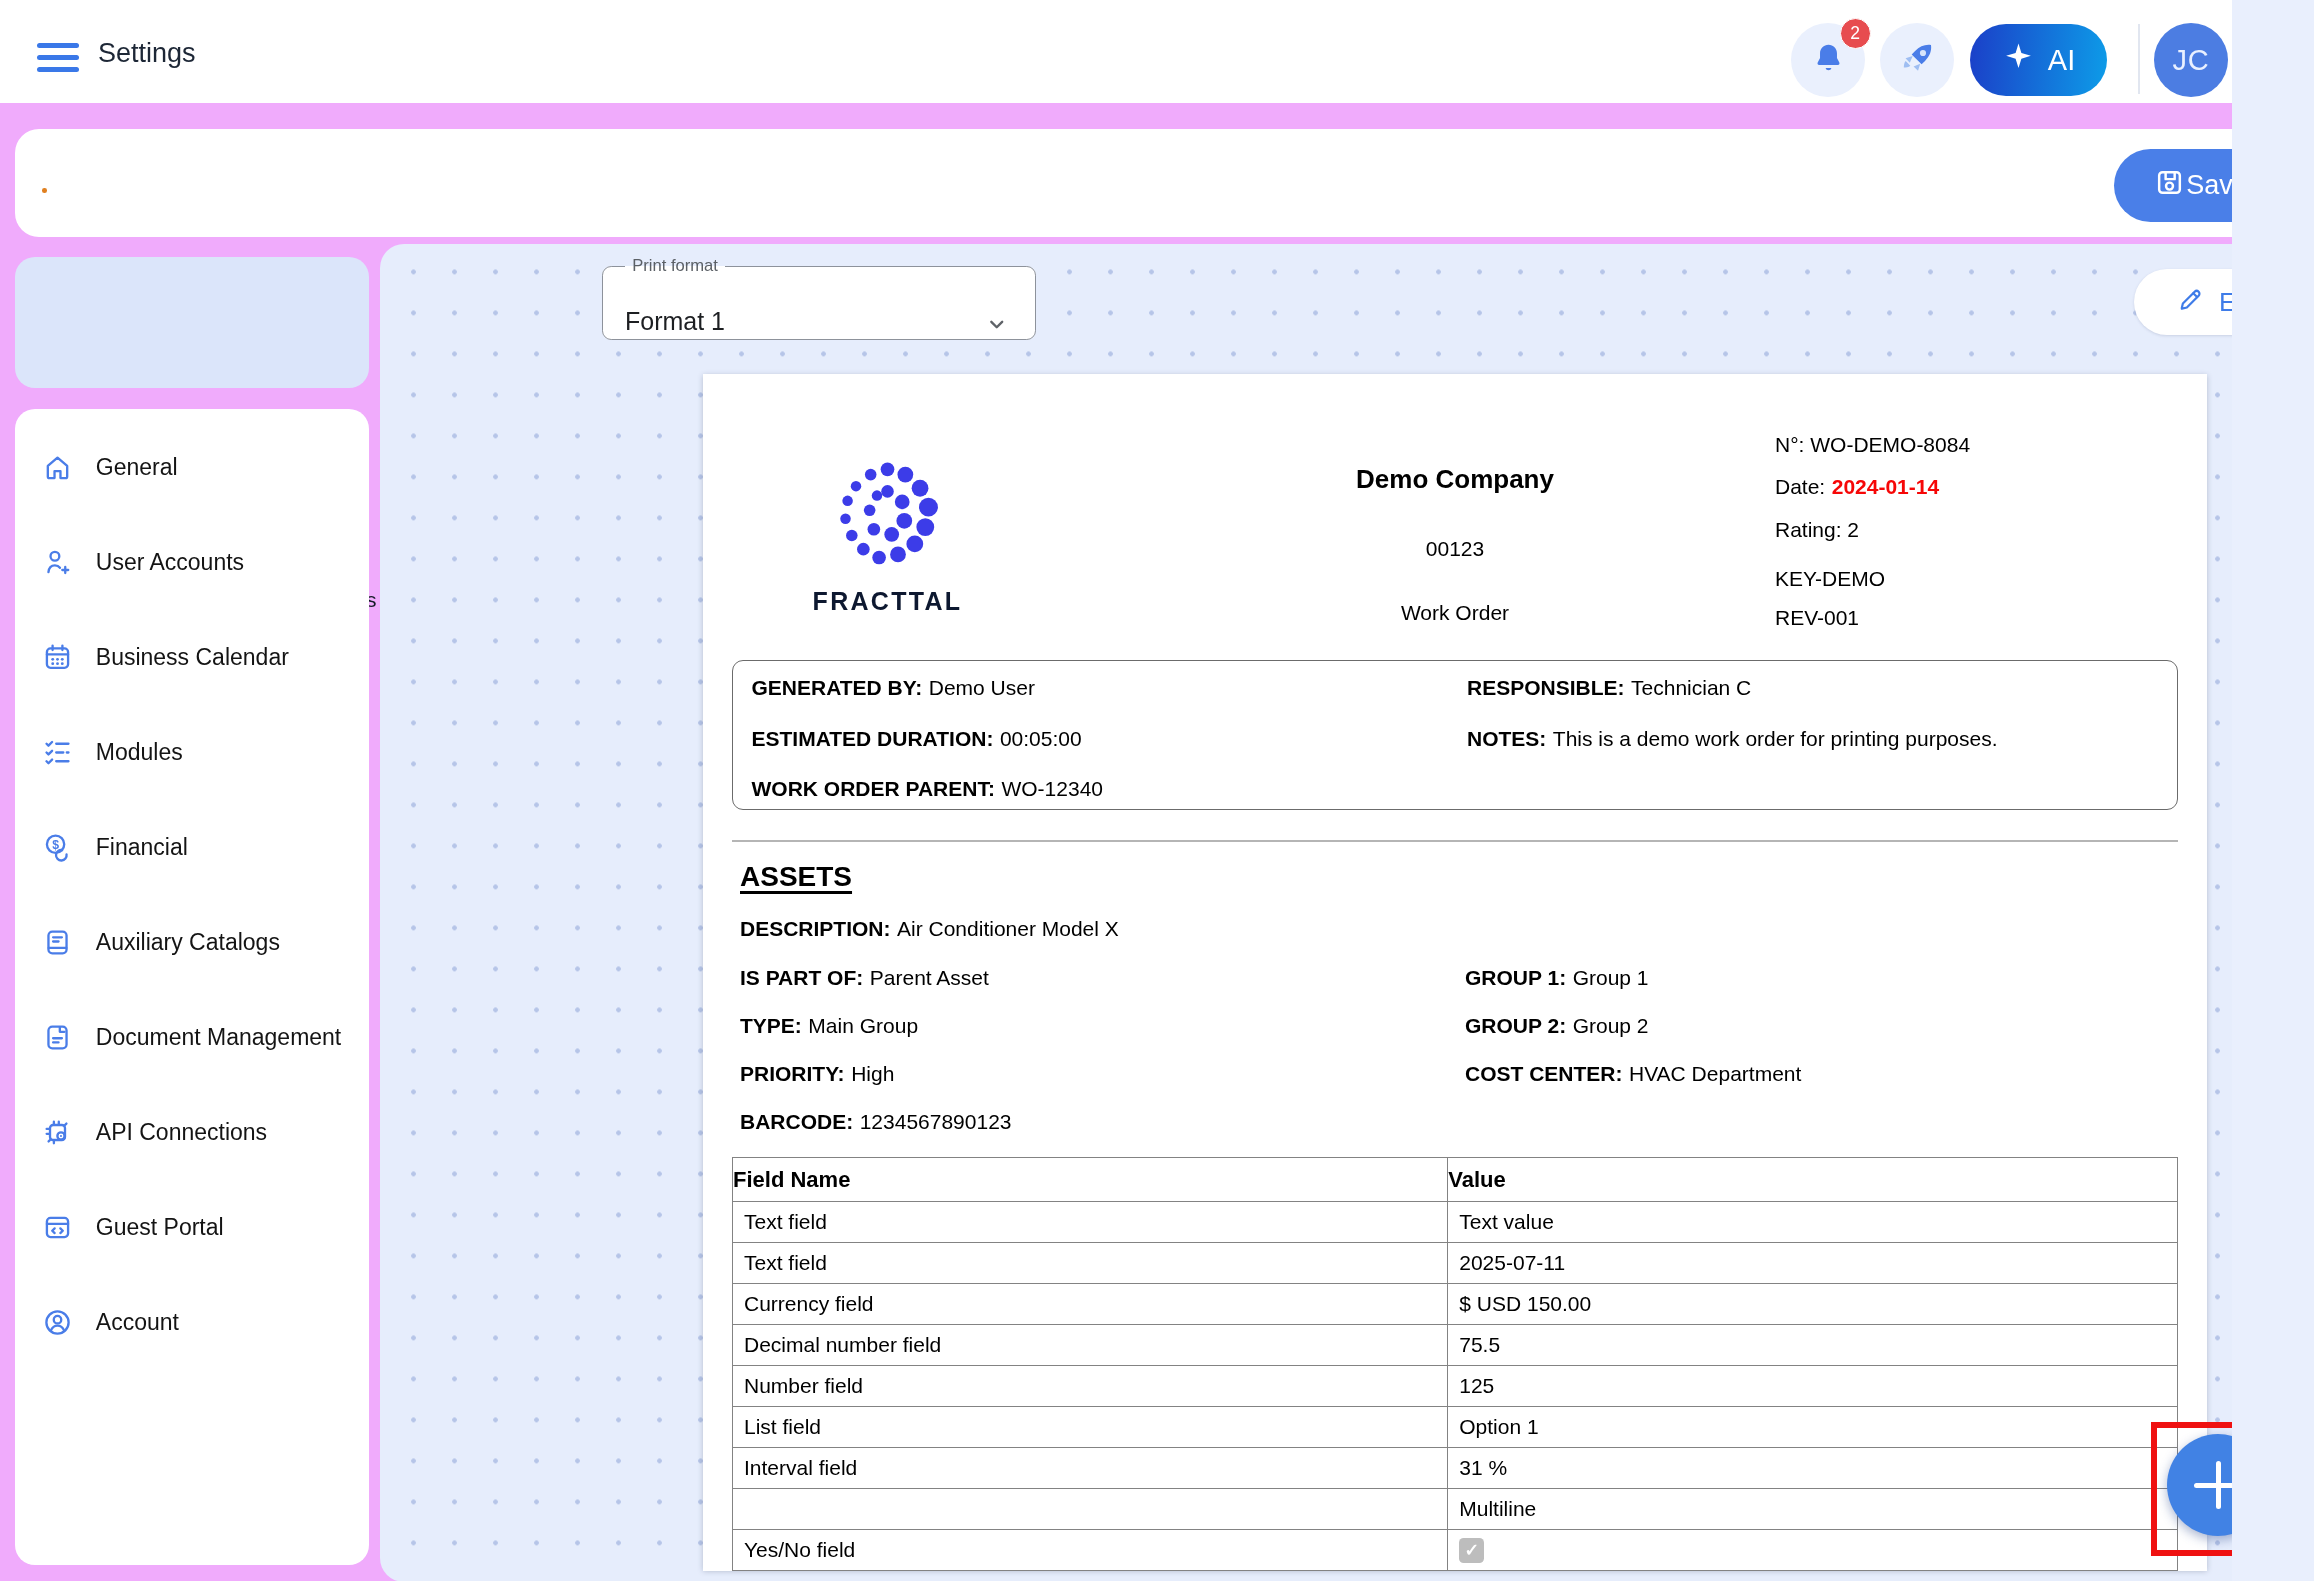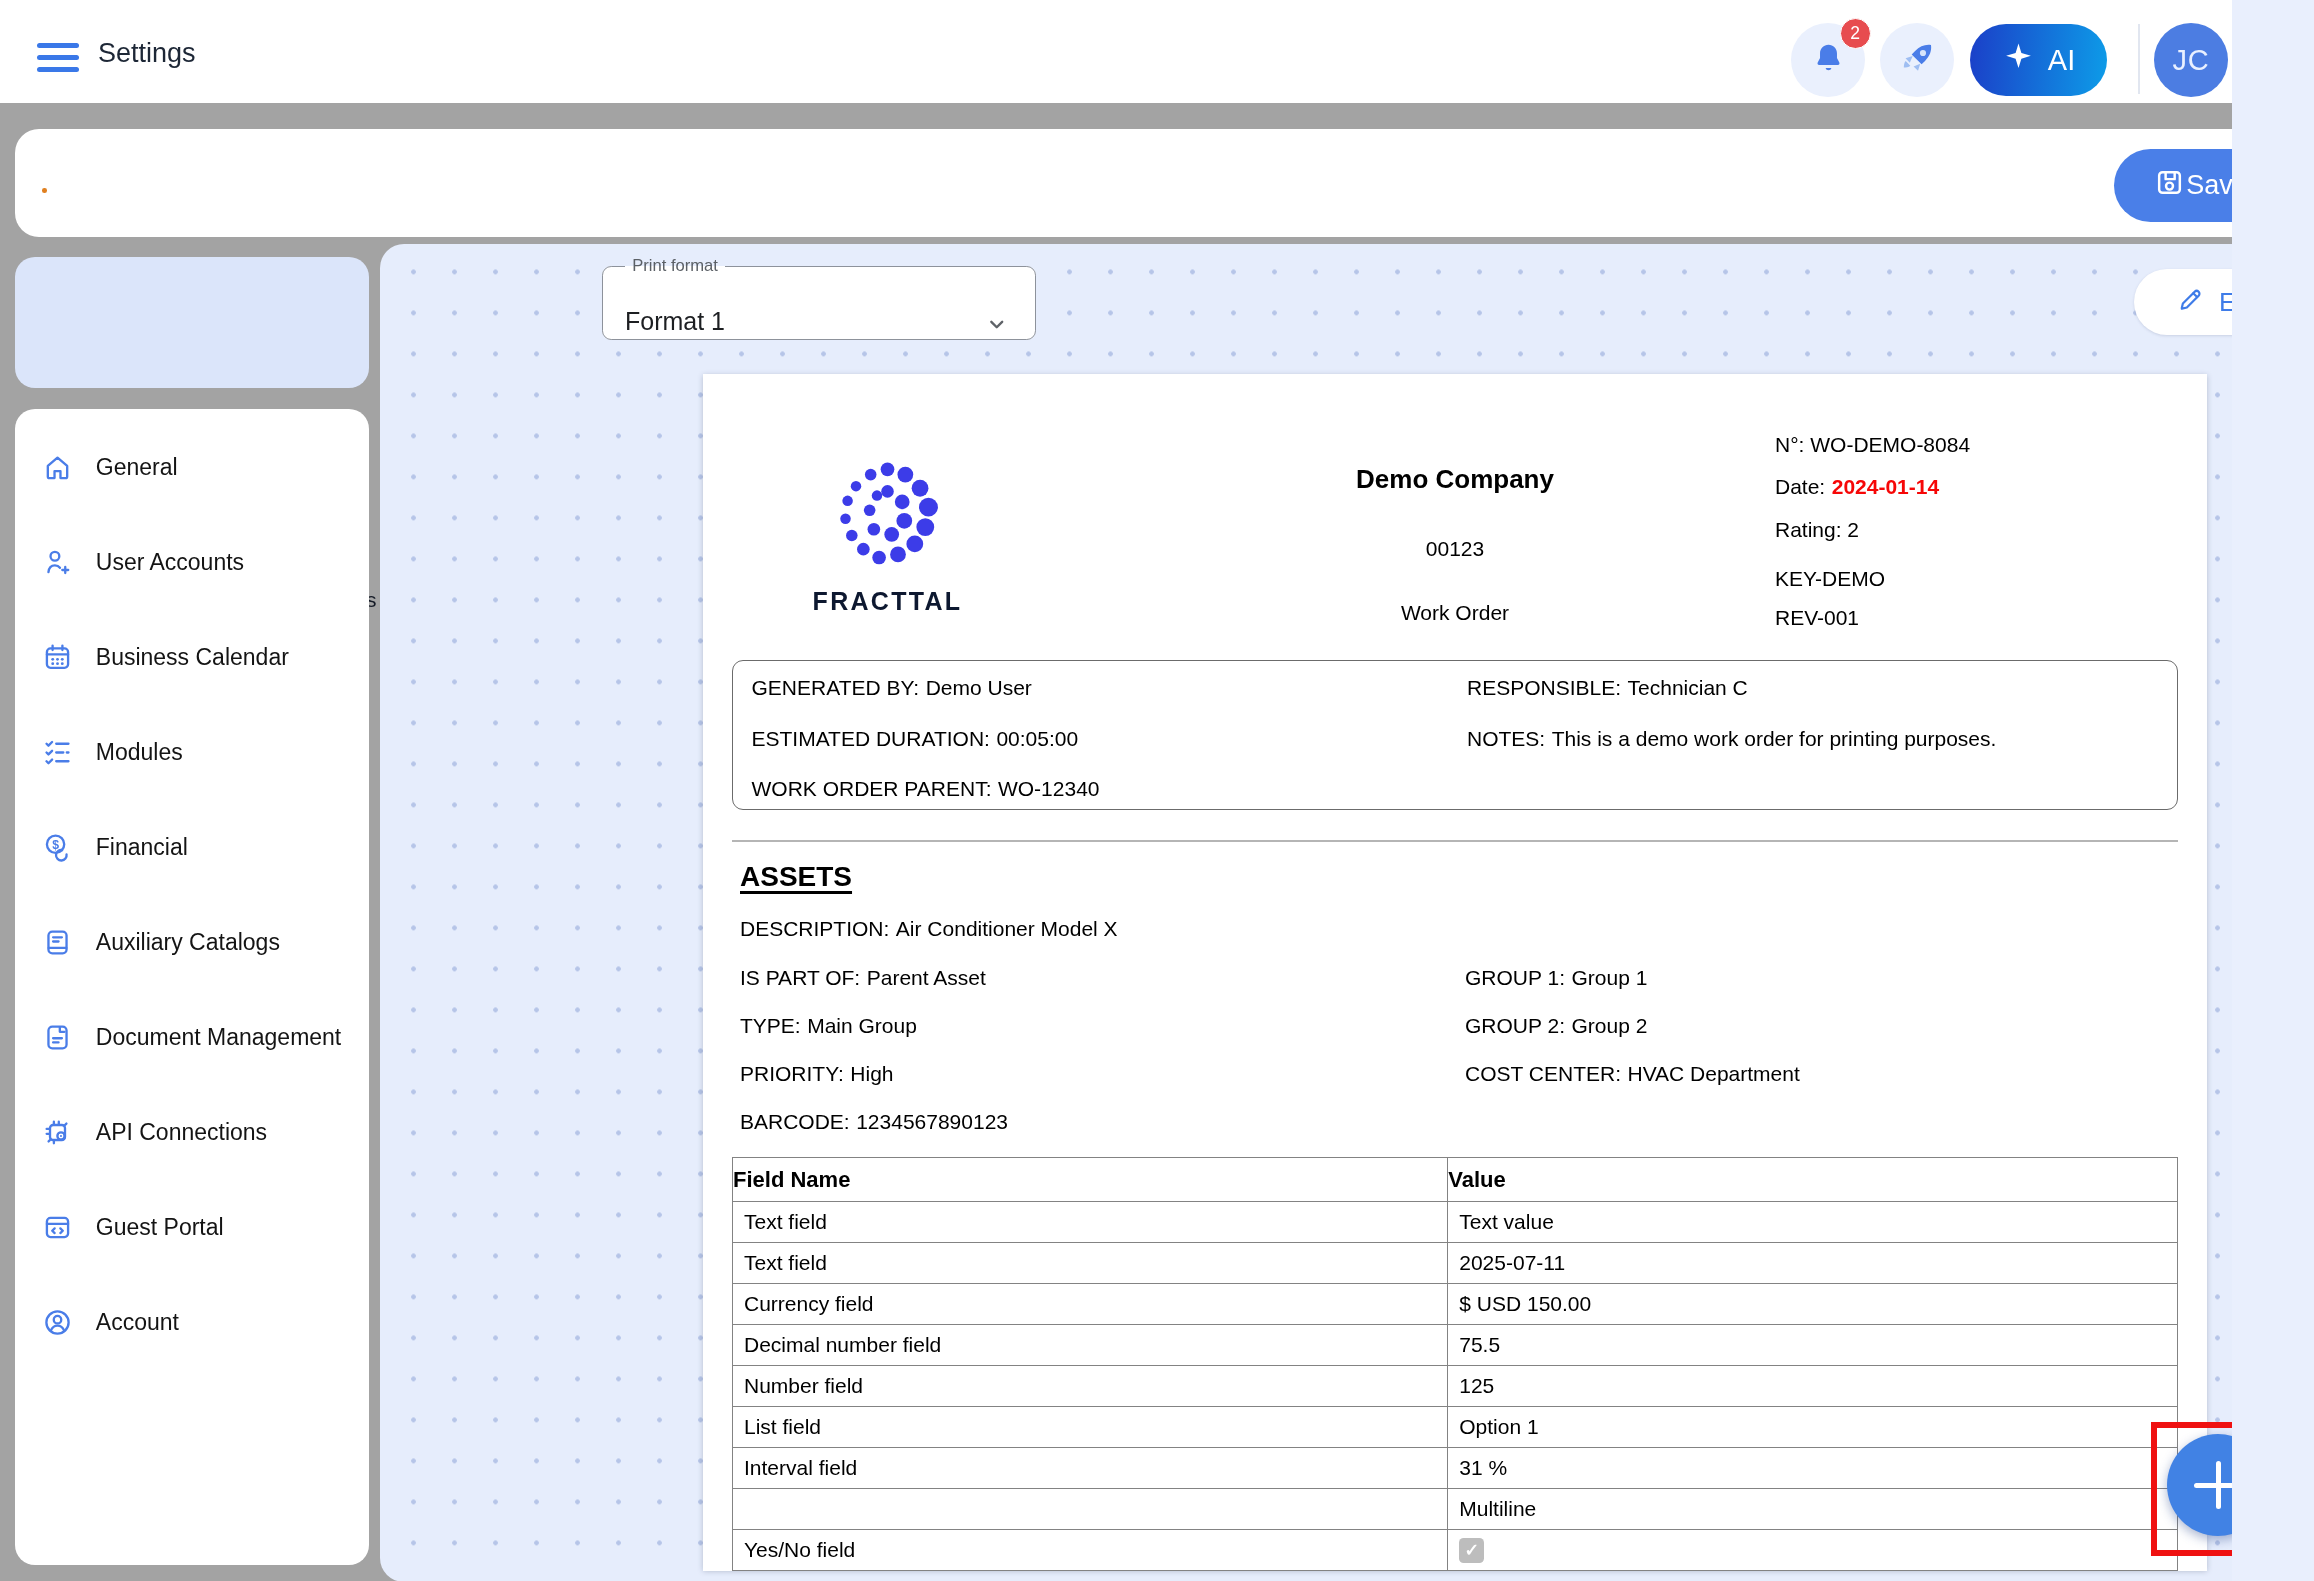--- a/index.html
+++ b/index.html
@@ -1,16 +1,16 @@
 <!DOCTYPE html>
 <html style="font-size:14.8px"><head>
 <meta charset="utf-8">
 <style>
   html,body{margin:0;padding:0;background:#e9effd;font-family:"Liberation Sans",sans-serif;}
-  #app{position:relative;width:2232px;height:1582px;background:#a3a3a3;overflow:hidden;}
+  #app{position:relative;width:2232px;height:1582px;background:#f0abfc;overflow:hidden;}
   #app *{box-sizing:border-box;}
 
   
   .topbar{position:absolute;left:0;top:0;width:2315px;height:103px;background:#ffffff;}
   .burger{position:absolute;left:37px;top:43px;width:42px;height:35px;cursor:pointer;}
   .burger span{position:absolute;left:0;width:42px;height:5px;border-radius:2.8px;background:#3a78e8;}
   .burger span:nth-child(1){top:0}.burger span:nth-child(2){top:12px}.burger span:nth-child(3){top:24px}
   .app-title{position:absolute;left:98px;top:38px;font-size:27px;color:#1d2736;font-weight:500;}
   .chip{position:absolute;top:23px;width:74px;height:74px;border-radius:50%;background:#eaf0fd;display:flex;align-items:center;justify-content:center;cursor:pointer;}
   .chip.bell{left:1791px;} .chip.rocket{left:1880px;}
@@ -50,21 +50,21 @@
   .company-col{position:absolute;left:429px;top:0;width:646px;text-align:center;}
   .company{position:absolute;left:0;top:90px;width:646px;font-size:26px;font-weight:bold;}
   .code{position:absolute;left:0;top:163px;width:646px;font-size:21px;}
   .doctype{position:absolute;left:0;top:227px;width:646px;font-size:21px;}
   .meta{position:absolute;left:1072px;top:0;font-size:21px;}
   .meta div{position:absolute;left:0;white-space:nowrap;}
   .m1{top:59px}.m2{top:101px}.m3{top:144px}.m4{top:193px}.m5{top:232px}
   .m2 .red{color:#f60707;font-weight:bold;margin-left:6.5px;}
   .infobox{position:absolute;left:29px;top:286px;width:1446px;height:150px;border:1.8px solid #6b6b6b;border-radius:11px;}
   .dfield{position:absolute;font-size:21px;white-space:nowrap;}
-  .dfield .lbl{font-weight:normal;margin-right:6.5px;}
+  .dfield .lbl{font-weight:bold;margin-right:6.5px;}
   .dochr{position:absolute;left:29px;top:466px;width:1446px;height:1.8px;background:#b5b5b5;}
   .assets-h{position:absolute;left:37px;top:487px;font-size:28px;font-weight:bold;text-decoration:underline;text-decoration-thickness:2.8px;text-underline-offset:4.6px;}
   .ftable{position:absolute;left:29px;top:783px;width:1446px;border-collapse:collapse;table-layout:fixed;font-size:21px;}
   .ftable th,.ftable td{border:1.8px solid #838383;padding:0 0 0 11px;}
   .ftable th{height:44px;font-size:22px;font-weight:bold;text-align:left;padding:0;}
   .ftable td{height:41px;text-align:left;}
   .ftable col.c1{width:49.5%;}
   .cb{display:inline-flex;width:25px;height:25px;border-radius:4.6px;background:#bdbdbd;color:#fff;align-items:center;justify-content:center;font-size:17.5px;font-weight:bold;vertical-align:middle;}
 
   

